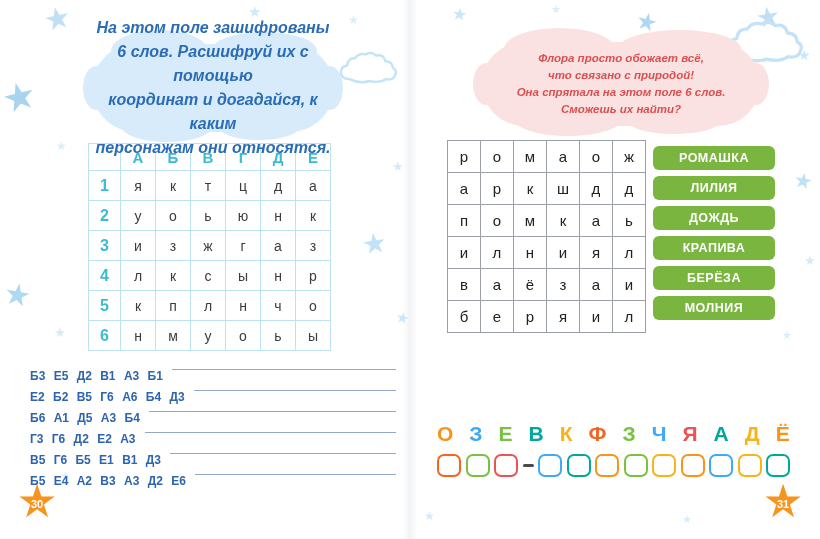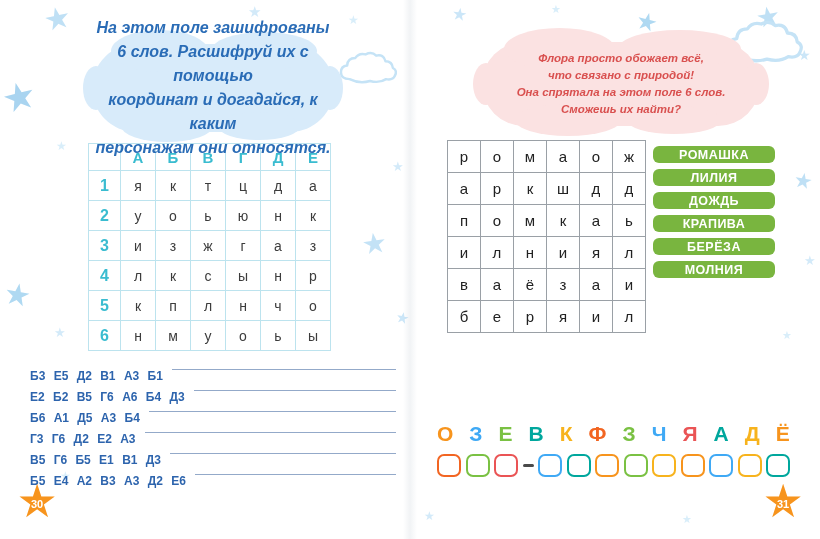--- a/index.html
+++ b/index.html
@@ -51,21 +51,21 @@
   .coord-label { color: var(--coordinates-blue, #2D64AD); font-weight: bold; font-size: 12px; white-space: nowrap; word-spacing: 5px; padding-right: 9px; }
   .coord-rule { flex: 1; border-bottom: 1.3px solid #93A9C9; margin-bottom: 3px; }
 
   
   .wsgrid { position: absolute; left: 447px; top: 140px; border-collapse: collapse; }
   .wsgrid td { border: 1.2px solid #9aa0a6; width: 33px; height: 32px; text-align: center; vertical-align: middle;
                color: #222; font-size: 15px; background: #fff; }
 
   
   .words { position: absolute; left: 653px; top: 146px; display: flex; flex-direction: column; gap: 6px; }
-  .word-btn { width: 122px; height: 17px; background: var(--word-button-green, #79B53F); color: #fff; font-weight: bold;
+  .word-btn { width: 122px; height: 24px; background: var(--word-button-green, #79B53F); color: #fff; font-weight: bold;
               font-size: 12.5px; letter-spacing: 0.5px; border-radius: 6px; display: flex; align-items: center; justify-content: center; }
 
   
   .letters-row { position: absolute; left: 437px; top: 423px; width: 353px; display: flex; justify-content: space-between; align-items: baseline; }
   .cipher-letter { font-weight: bold; font-size: 21px; line-height: 1; }
 
   .answer-row { position: absolute; left: 437px; top: 454px; width: 353px; display: flex; align-items: center; justify-content: space-between; }
   .answer-box { width: 24px; height: 23px; border: 2.4px solid #999; border-radius: 7px; background: #fff; flex: 0 0 auto; }
   .answer-dash { width: 11px; height: 3px; background: #4a4a4a; border-radius: 2px; flex: 0 0 auto; }
 

